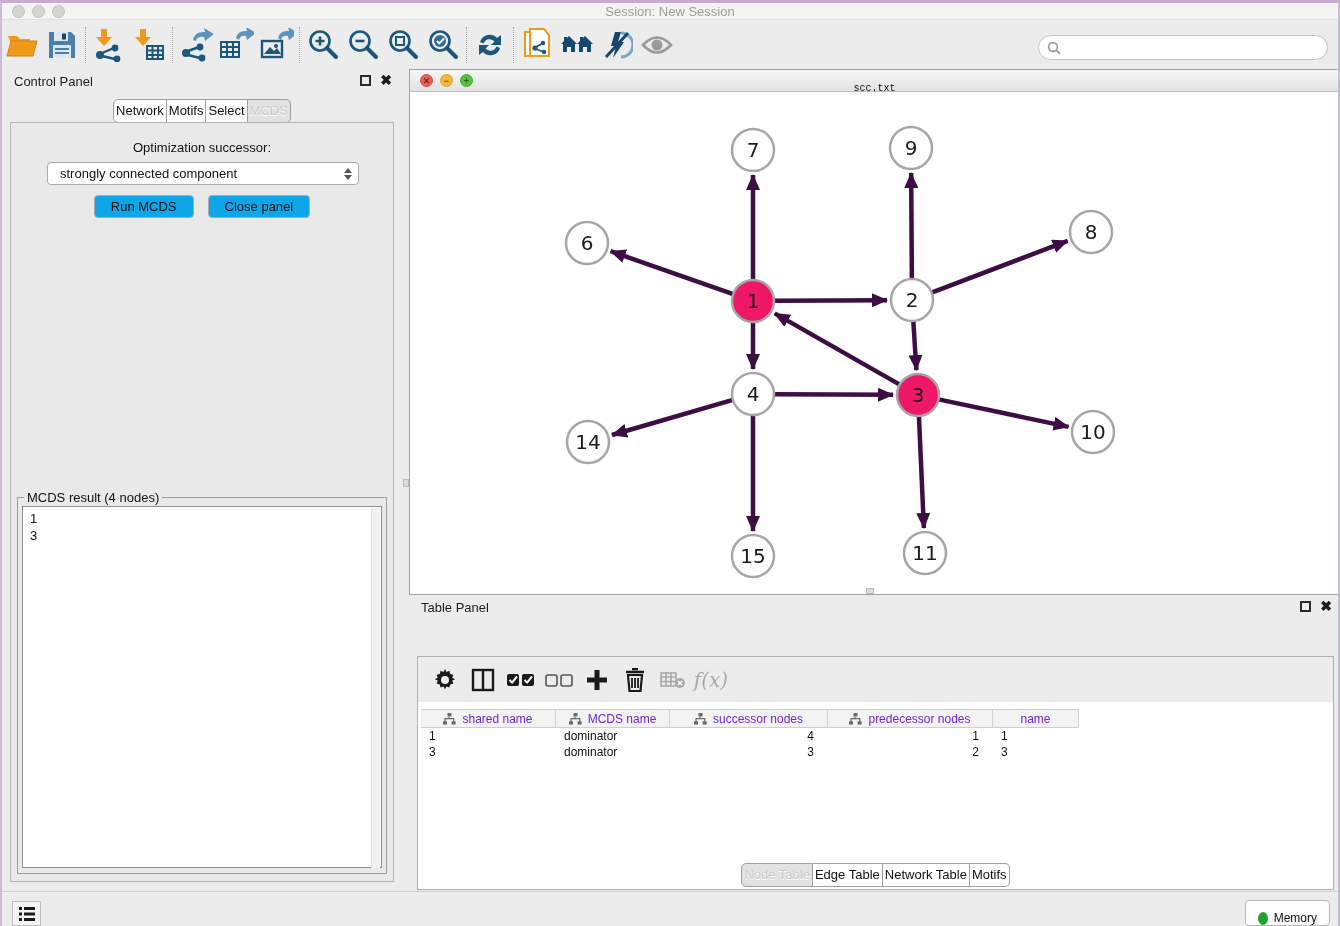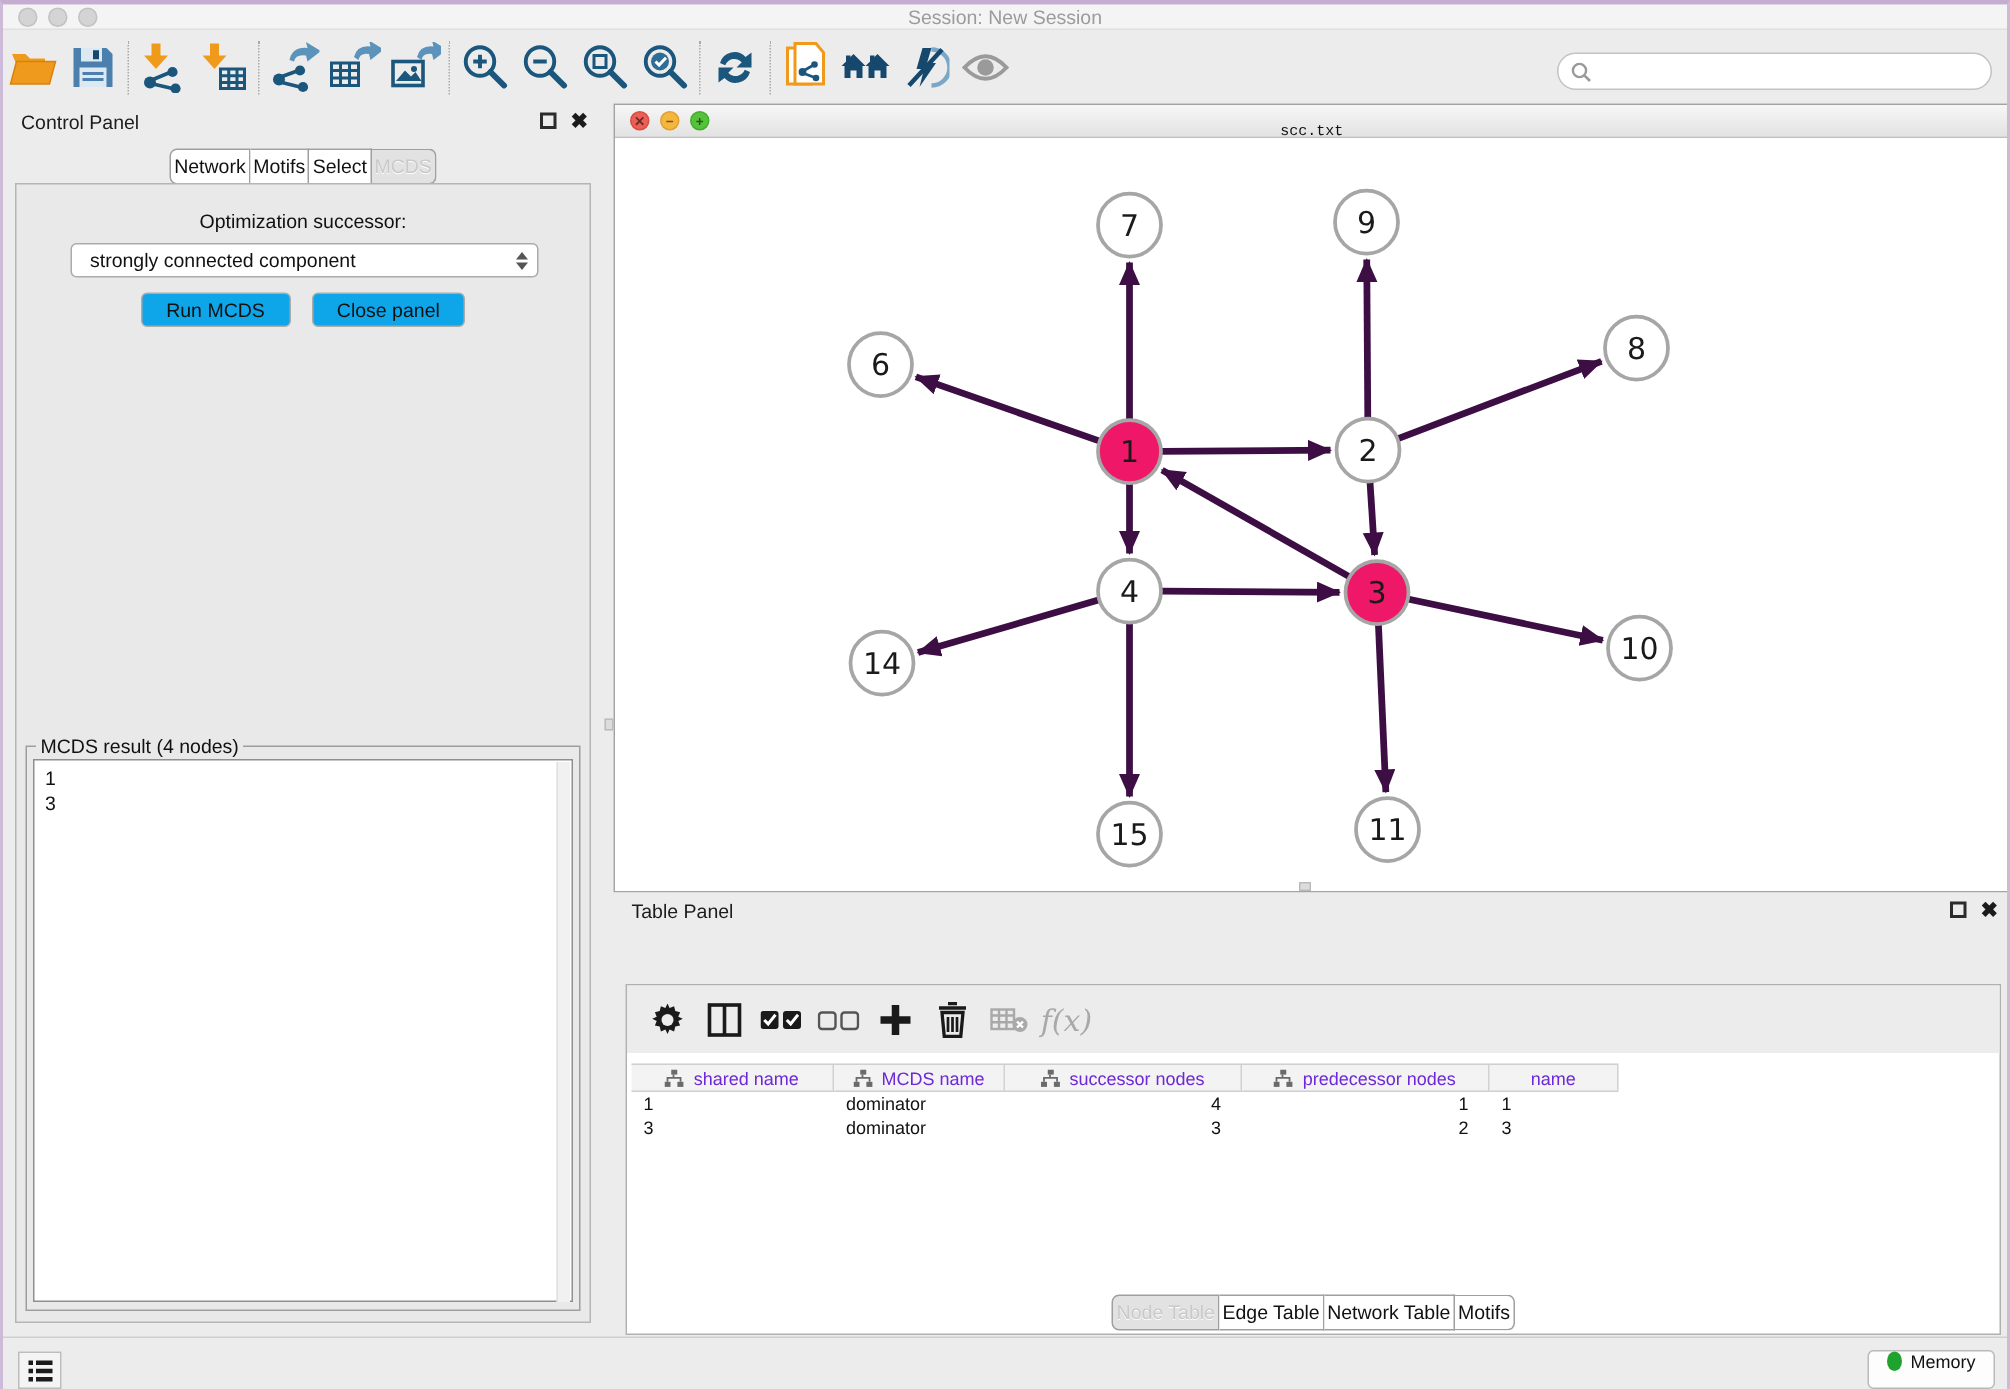--- a/index.html
+++ b/index.html
@@ -75,21 +75,21 @@
   .th { display:flex; align-items:center; justify-content:center; gap:6px; font-size:12px; color:#6d28d9; border-right:1px solid #d2d2d2; }
   .tbl-row { display:flex; height:16px; }
   .td { font-size:12px; color:#111; padding:1px 8px 0; white-space:nowrap; overflow:hidden; }
   .td.right { text-align:right; padding-right:14px; }
 
   .tp-tabs { position:absolute; left:0; bottom:4px; width:100%; display:flex; justify-content:center; }
 
   
   .statusbar { position:absolute; left:0; top:888px; width:100%; height:38px; background:#ececec; border-top:1px solid #cfcfcf; }
   .sb-left-btn { position:absolute; left:10px; top:9px; width:29px; height:25px; background:#f4f4f4; border:1px solid #bdbdbd; display:flex; align-items:center; justify-content:center; cursor:pointer; }
-  .memory-btn { position:absolute; right:8px; top:8px; height:26px; background:#fdfdfd; border:1px solid #b9b9b9; border-radius:4px; display:flex; align-items:flex-start; gap:6px; padding:0 12px; cursor:pointer; }
+  .memory-btn { position:absolute; right:8px; top:8px; height:26px; background:#fdfdfd; border:1px solid #b9b9b9; border-radius:4px; display:flex; align-items:flex-end; gap:6px; padding:0 12px; cursor:pointer; }
   .mem-dot { width:10px; height:13px; border-radius:50%; background:#1fa32e; }
   .memory-btn span { font-size:12px; color:#111; }
 
   svg { display:block; }
 </style>
 </head>
 <body>
 
 <div class="window">
 

